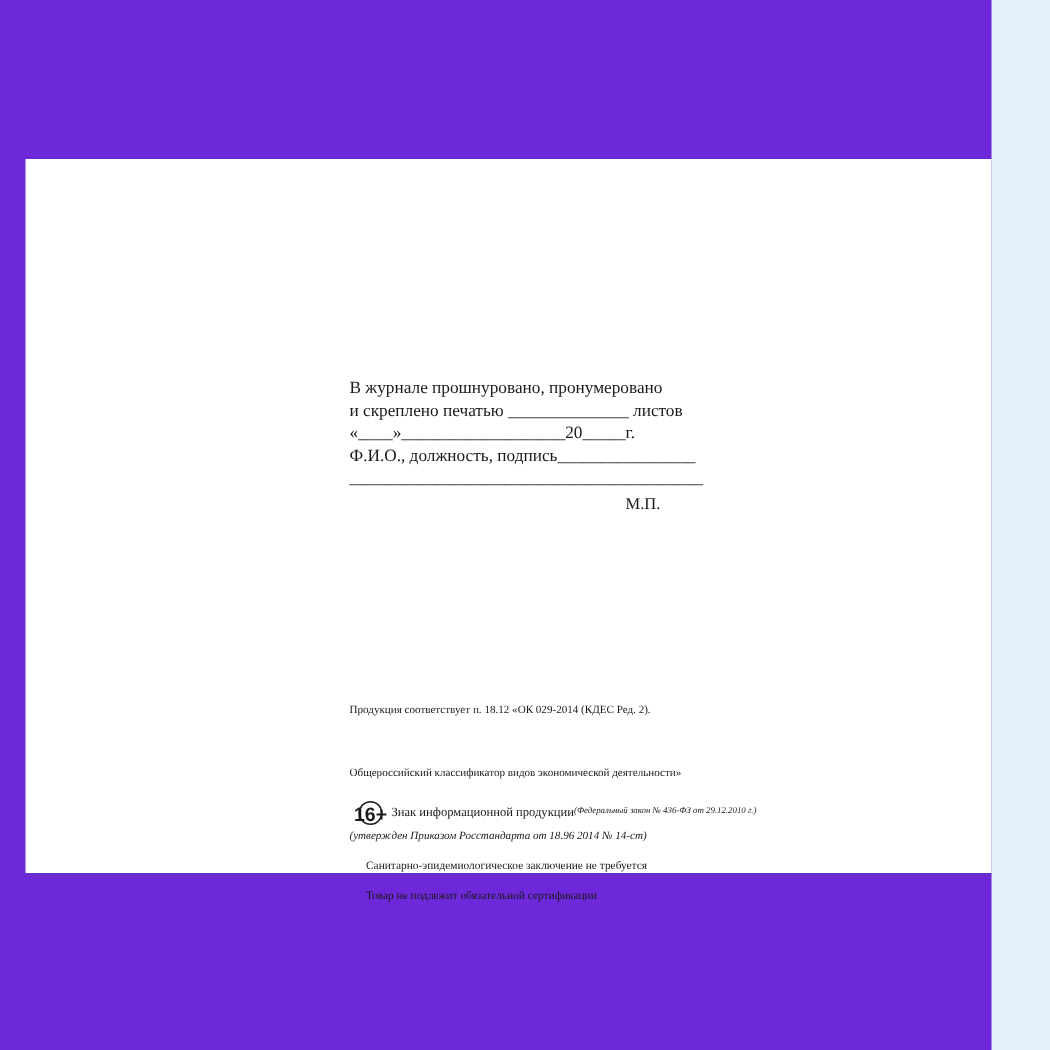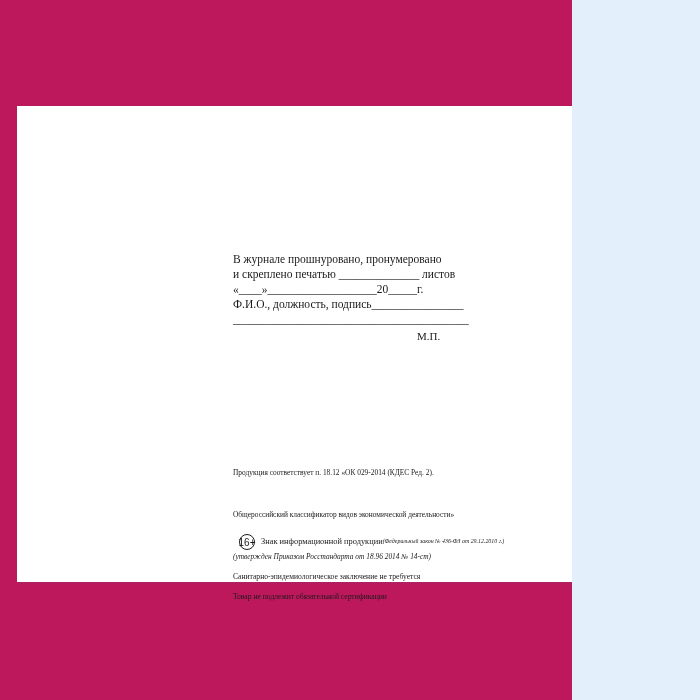--- a/index.html
+++ b/index.html
@@ -6,23 +6,23 @@
     margin: 0;
     padding: 0;
     width: 700px;
     height: 700px;
     background: #e3effb;
     font-family: "Liberation Serif", serif;
   }
 
   #stage {
     position: relative;
-    width: 572px;
+    width: 661px;
     height: 700px;
-    background: #be185d;
+    background: #6d28d9;
     overflow: hidden;
   }
 
   
   #page {
     position: absolute;
     left: 17px;
     top: 106px;
     width: 666px;
     height: 476px;
@@ -78,20 +78,21 @@
   .legal .spaced {
     margin-top: 9px;
   }
 
   .legal .para {
     font-family: "Liberation Serif", serif;
     font-size: 7.6px;
     color: #1a1a1a;
     line-height: 11px;
     white-space: nowrap;
+    margin-left: 11px;
   }
 
   
   .badge-row {
     position: absolute;
     left: 222px;
     top: 428px;
     display: flex;
     align-items: center;
     gap: 6px;
@@ -99,22 +100,22 @@
 
   .age-badge {
     width: 16px;
     height: 16px;
     border: 1.1px solid #1a1a1a;
     border-radius: 50%;
     display: flex;
     align-items: center;
     justify-content: center;
     font-family: "Liberation Sans", sans-serif;
-    font-size: 10px;
-    font-weight: normal;
+    font-size: 13px;
+    font-weight: bold;
     color: #1a1a1a;
     box-sizing: border-box;
   }
 
   .badge-text {
     display: flex;
     flex-direction: row;
     justify-content: center;
   }
 

